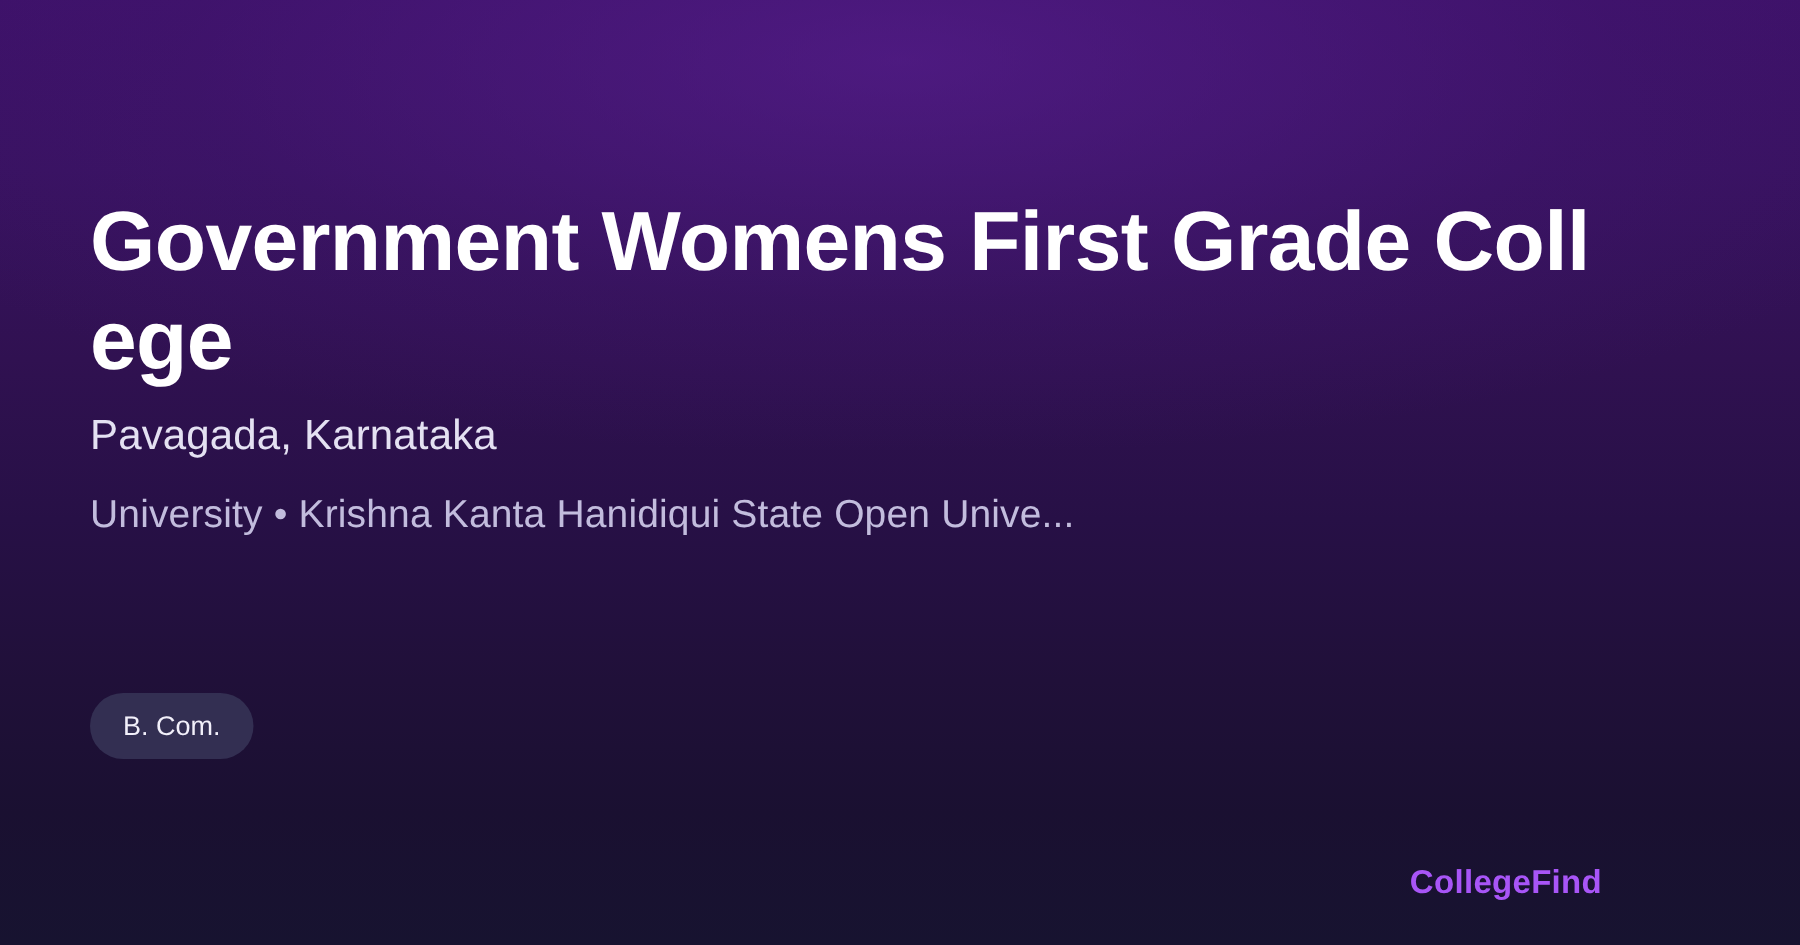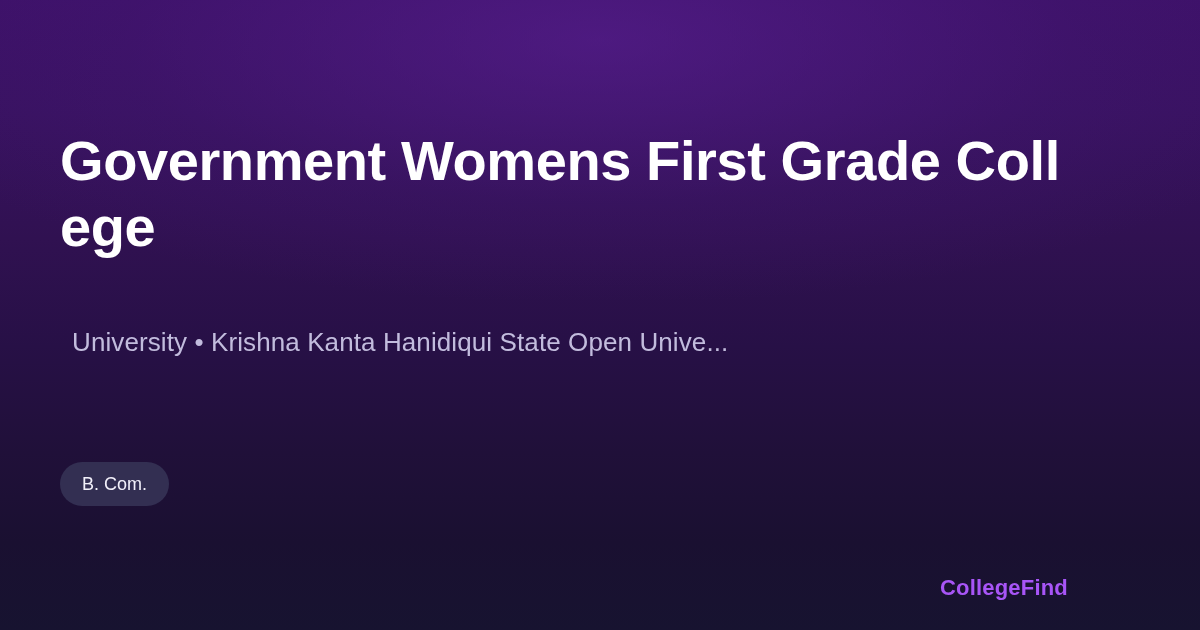--- a/index.html
+++ b/index.html
@@ -75,21 +75,21 @@
     font-size: 28px;
     line-height: 36px;
     font-weight: normal;
     color: #e4e1f2;
     letter-spacing: 0.1px;
   }
 
   .meta {
     position: absolute;
     top: 325px;
-    left: 12px;
+    left: 0;
     font-size: 26px;
     line-height: 34px;
     font-weight: normal;
     color: #c2bcdd;
     letter-spacing: 0.1px;
     white-space: nowrap;
   }
 
   .pill-row {
     position: absolute;
@@ -132,20 +132,21 @@
 <body>
 
 <div class="og-card">
 
   <div class="glow-top"></div>
 
   <div class="content">
 
     <h1 class="title">Government Womens First Grade College</h1>
 
+    <div class="location">Pavagada, Karnataka</div>
 
     <div class="meta">University • Krishna Kanta Hanidiqui State Open Unive...</div>
 
     <div class="pill-row">
       <span class="pill">B. Com.</span>
     </div>
 
   </div>
 
   <div class="brand">CollegeFind</div>

